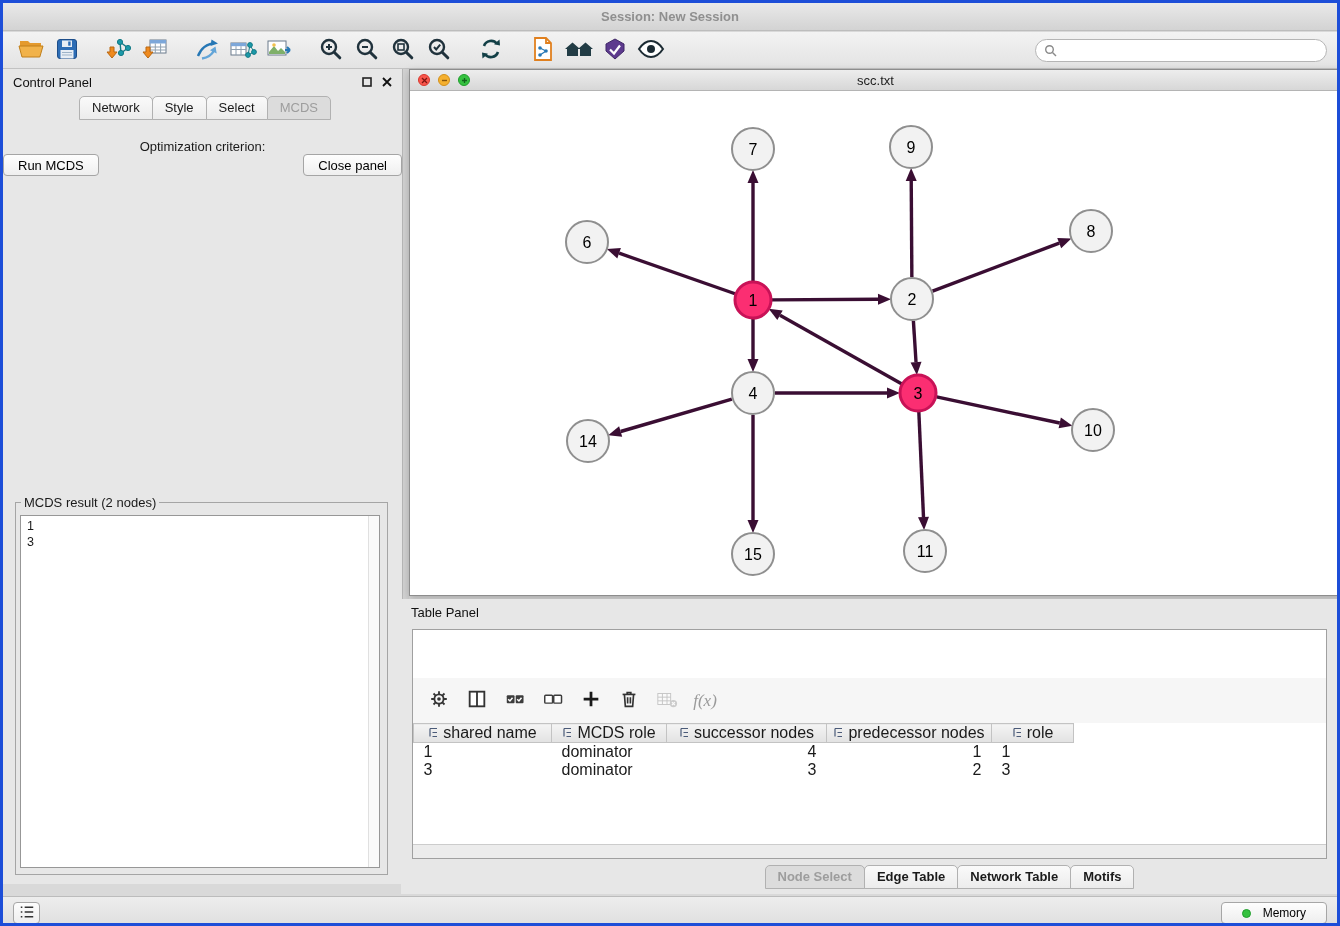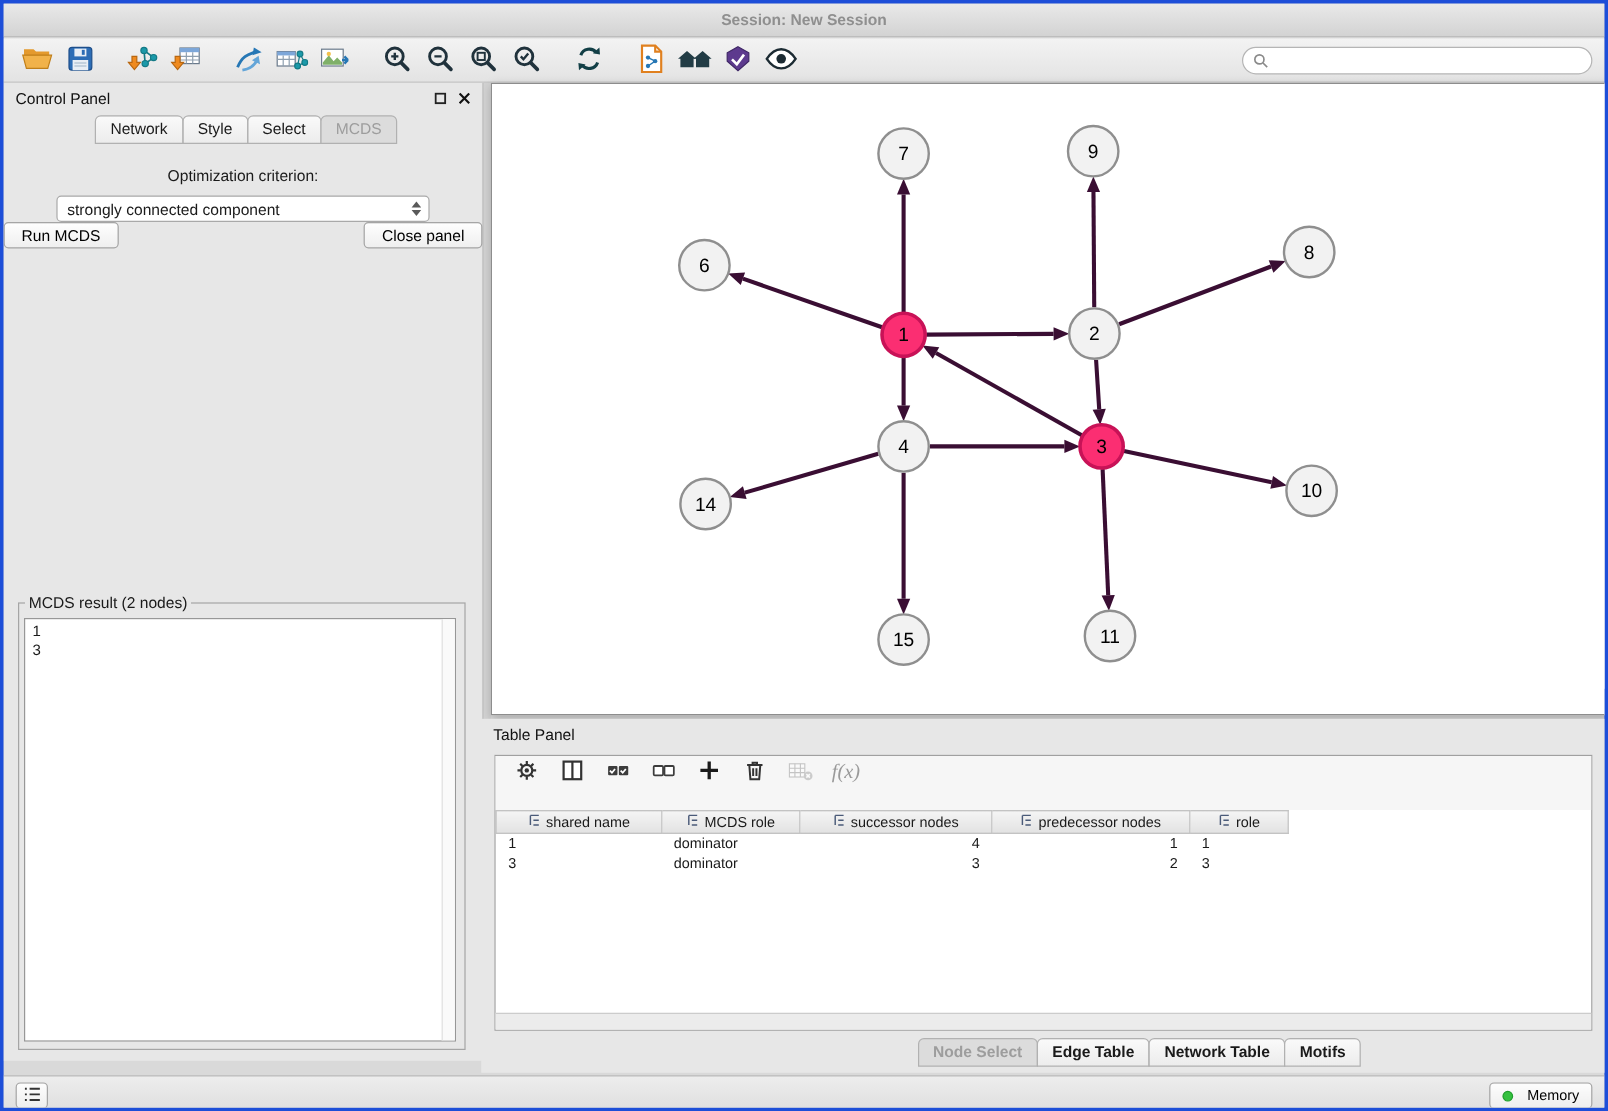--- a/index.html
+++ b/index.html
@@ -59,43 +59,43 @@
   .tl { width:12px; height:12px; border-radius:50%; display:flex; align-items:center; justify-content:center; cursor:pointer; }
   .tl-red { background:#f9564c; border:1px solid #d8382e; }
   .tl-yellow { background:#f5b02e; border:1px solid #d3901a; }
   .tl-green { background:#35c13f; border:1px solid #1f9e2c; }
   .nw-title { position:absolute; left:0; right:0; text-align:center; font-size:13px; color:#1d1d1d; }
   .nw-canvas { position:relative; width:931px; height:504px; background:#fff; overflow:hidden; }
 
   
   .table-panel { position:absolute; left:398px; top:596px; width:1096px; height:295px; background:#e7e7e7; }
   .tp-box { position:absolute; left:11px; top:30px; width:915px; height:230px; background:#fff; border:1px solid #a0a0a0; }
-  .tp-toolbar { height:45px; display:flex; align-items:flex-end; gap:6px; padding:16px 10px; background:#f6f6f6; }
+  .tp-toolbar { height:45px; display:flex; align-items:center; gap:6px; padding:16px 10px; background:#f6f6f6;margin-top:48px; }
   .tp-tool { width:32px; height:32px; display:flex; align-items:center; justify-content:center; background:transparent; border:none; cursor:pointer; }
   .fx-label { font-family:"Liberation Serif",serif; font-style:italic; font-size:17px; color:#9a9a9a; }
-  table.tp-table { border-collapse:collapse; table-layout:fixed; width:660px; font-size:12px; }
+  table.tp-table { border-collapse:collapse; table-layout:fixed; width:660px; font-size:16px; }
   .tp-table th { height:19px; font-weight:400; background:linear-gradient(#f4f4f4,#e2e2e2);
     border:1px solid #c3c3c3; padding:0 4px; cursor:pointer; }
   .th-inner { display:flex; align-items:center; justify-content:center; gap:4px; }
   .tp-table td { height:16px; padding:0 10px; border:none; }
   .tp-hscroll { position:absolute; left:0; right:0; bottom:0; height:14px; background:#ececec; border-top:1px solid #cccccc; }
   .tp-tabs { position:absolute; left:0; right:0; bottom:5px; display:flex; justify-content:center; align-items:flex-end; }
   .tp-tab { padding:3px 12px 4px; background:linear-gradient(#fafafa,#ececec); border:1px solid #b1b1b1;
     margin-right:-1px; font-size:13px; font-weight:600; border-radius:5px 5px 0 0; cursor:pointer; }
   .tp-tab.active { background:#dcdcdc; color:#9d9d9d; }
 
   
   .statusbar { position:absolute; left:0; top:893px; width:100%; height:33px;
     background:linear-gradient(#ededed,#dddddd); border-top:1px solid #bcbcbc;
     display:flex; align-items:center; padding:0 10px; }
   .sb-left-btn { width:27px; height:22px; border:1px solid #a6a6a6; border-radius:4px;
     background:linear-gradient(#fdfdfd,#eeeeee); display:flex; align-items:center; justify-content:center; cursor:pointer; }
   .memory-btn { margin-left:auto; height:22px; border:1px solid #a6a6a6; border-radius:4px;
     background:linear-gradient(#fdfdfd,#eeeeee); display:flex; align-items:center; gap:12px;
-    padding:0 10px; font-size:12px; cursor:pointer; }
+    padding:0 20px; font-size:12px; cursor:pointer; }
   .mem-dot { width:9px; height:9px; border-radius:50%; background:#35c13f; border:1px solid #1f9e2c; }
 
   .gutter-v { position:absolute; left:400px; top:66px; width:6px; height:815px; background:#d2d2d2; }
 </style>
 </head>
 <body>
 
 <div class="app">
 
   <div class="titlebar">
@@ -262,42 +262,55 @@
             </svg></span>
       </span>
     </div>
     <div class="cp-tabs">
       <div class="cp-tab">Network</div>
       <div class="cp-tab">Style</div>
       <div class="cp-tab">Select</div>
       <div class="cp-tab active">MCDS</div>
     </div>
     <div class="cp-opt-label">Optimization criterion:</div>
-    <div class="cp-select">
-      <span>strongly connected component</span>
-      <span class="stepper">
-          <span class="tri-up"></span>
-          <span class="tri-down"></span>
-        </span>
-    </div>
     <div class="cp-buttons">
       <button class="cp-btn">Run MCDS</button>
       <button class="cp-btn">Close panel</button>
     </div>
     <fieldset class="result-fieldset">
       <legend>MCDS result (2 nodes)</legend>
       <div class="result-box">
         <div>1</div>
         <div>3</div>
         <div class="result-scroll"></div>
       </div>
     </fieldset>
   </div>
 
   <div class="network-window">
+    <div class="nw-titlebar">
+      <span class="nw-title">scc.txt</span>
+      <span class="traffic">
+        <span class="tl tl-red">
+            <svg width="7" height="7" viewBox="0 0 7 7">
+              <path d="M1 1l5 5M6 1L1 6" stroke="#7e1410" stroke-width="1.3"></path>
+            </svg>
+          </span>
+        <span class="tl tl-yellow">
+            <svg width="7" height="7" viewBox="0 0 7 7">
+              <path d="M1 3.5h5" stroke="#89570b" stroke-width="1.4"></path>
+            </svg>
+          </span>
+        <span class="tl tl-green">
+            <svg width="7" height="7" viewBox="0 0 7 7">
+              <path d="M1 3.5h5M3.5 1v5" stroke="#12621c" stroke-width="1.3"></path>
+            </svg>
+          </span>
+      </span>
+    </div>
     <div class="nw-canvas">
       <svg width="931" height="504" viewBox="0 0 931 504">
           <line x1="343" y1="190" x2="343" y2="92" stroke="#3a0e33" stroke-width="3.4"></line>
           <path d="M343,79 L348.5,92 L337.5,92 Z" fill="#3a0e33"></path>
           <line x1="325.0633246997125" y1="202.73296887098388" x2="209.0972084320934" y2="162.2146872835025" stroke="#3a0e33" stroke-width="3.4"></line>
           <path d="M196.82474638452828,157.92671861628097 L210.91134902207173,157.02249180184035 L207.28306784211506,167.40688276516468 Z" fill="#3a0e33"></path>
           <line x1="361.99962423487295" y1="208.88050550795677" x2="468.0006724218063" y2="208.21383224891946" stroke="#3a0e33" stroke-width="3.4"></line>
           <path d="M481.00041531935096,208.13207285962673 L468.03526293266094,213.71372347480374 L467.9660819109517,202.71394102303518 Z" fill="#3a0e33"></path>
           <line x1="343" y1="228" x2="343" y2="268" stroke="#3a0e33" stroke-width="3.4"></line>
           <path d="M343,281 L337.5,268 L348.5,268 Z" fill="#3a0e33"></path>

